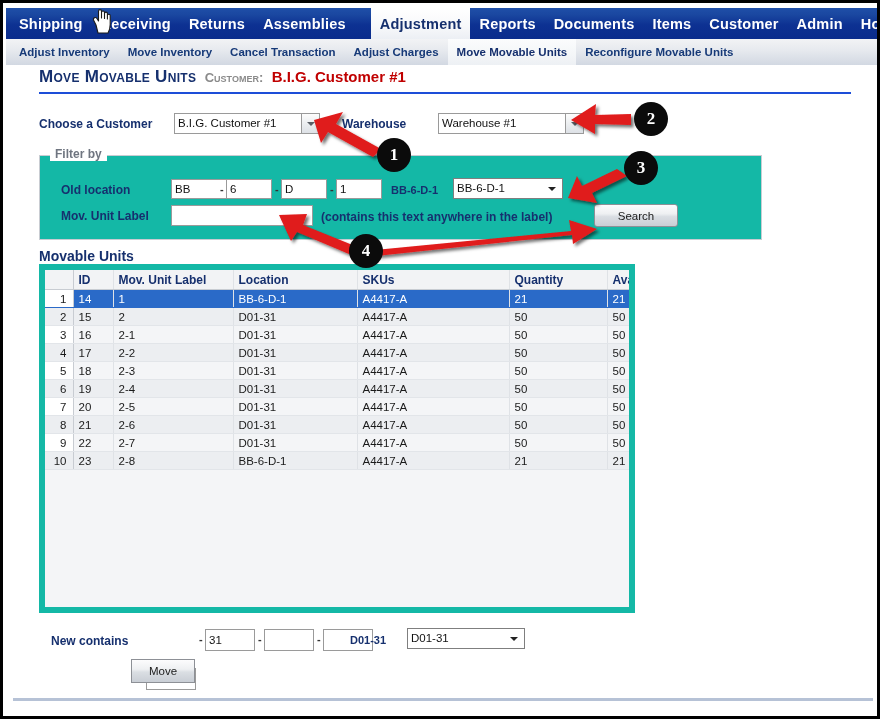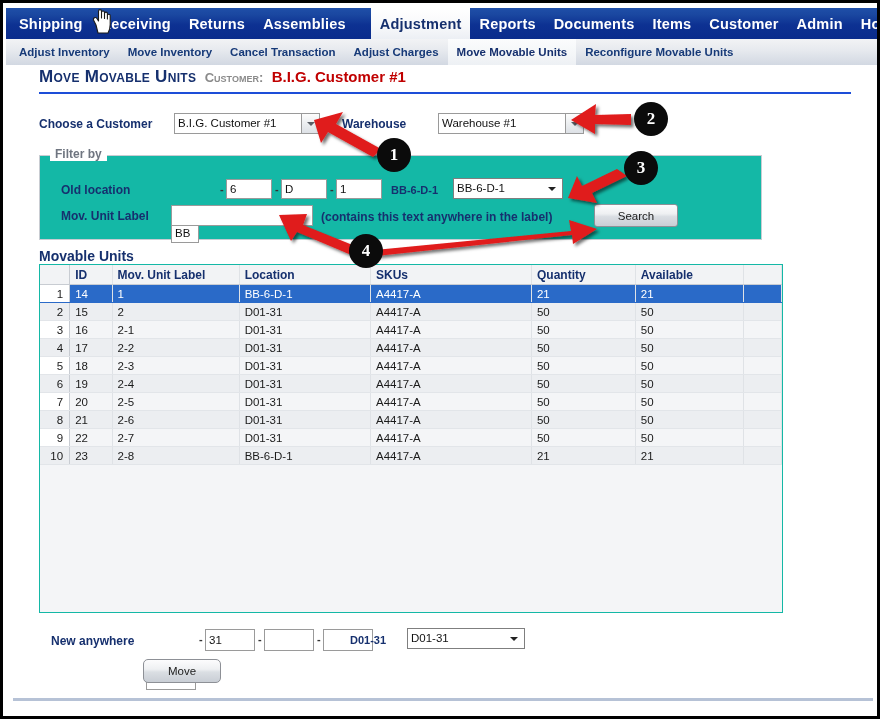--- a/index.html
+++ b/index.html
@@ -192,22 +192,22 @@
 
   
   .grid-label {
     position: absolute;
     left: 36px; top: 245px;
     font-size: 14px; font-weight: bold; color: #16306e;
   }
   .grid {
     position: absolute;
     left: 36px; top: 261px;
-    width: 744px; height: 349px;
-    border: 1px solid #14b8a6;
+    width: 596px; height: 349px;
+    border: 6px solid #14b8a6;
     box-sizing: border-box;
     background: #f4f5f7;
     overflow: hidden;
   }
   table.dg {
     border-collapse: collapse;
     width: 100%;
     table-layout: fixed;
     font-size: 11.5px;
   }
@@ -376,21 +376,21 @@
           <span class="tri"></span>
         </span>
     </div>
   </div>
 
   <div class="fieldset">
     <span class="legend">Filter by</span>
 
     <span class="lbl" style="position:absolute; left:21px; top:27px;">Old location</span>
 
-    <input class="txtbox" style="position: absolute; left: 131px; top: 23px; width: 28px; margin-top: 44px;" value="BB">
+    <input class="txtbox" style="position: absolute; left: 131px; top: 23px; width: 56px;" value="BB">
     <span class="lbl-sm" style="position:absolute; left:180px; top:27px; color:#333;">-</span>
     <input class="txtbox" style="position: absolute; left: 186px; top: 23px; width: 46px;" value="6">
     <span class="lbl-sm" style="position:absolute; left:235px; top:27px; color:#333;">-</span>
     <input class="txtbox" style="position: absolute; left: 241px; top: 23px; width: 46px;" value="D">
     <span class="lbl-sm" style="position:absolute; left:290px; top:27px; color:#333;">-</span>
     <input class="txtbox" style="position: absolute; left: 296px; top: 23px; width: 46px;" value="1">
 
     <span class="lbl-sm" style="position:absolute; left:351px; top:28px;">BB-6-D-1</span>
 
     <div class="combo flat" style="position:absolute; left:413px; top:22px; width:110px; border-color:#7f7f7f;">
@@ -534,41 +534,41 @@
             <td>A4417-A</td>
             <td>21</td>
             <td>21</td>
             <td></td>
           </tr>
         </tbody>
     </table>
   </div>
 
   <div style="position:absolute; left:36px; top:626px; width:740px; height:22px;">
-    <span class="lbl" style="position:absolute; left:12px; top:5px;">New anywhere</span>
+    <span class="lbl" style="position:absolute; left:12px; top:5px;">New contains</span>
 
     <input class="txtbox" style="position: absolute; left: 107px; top: 0px; width: 50px; height: 22px; margin-top: 39px;" value="D01">
     <span class="lbl-sm" style="position:absolute; left:160px; top:4px; color:#333;">-</span>
     <input class="txtbox" style="position: absolute; left: 166px; top: 0px; width: 50px; height: 22px;" value="31">
     <span class="lbl-sm" style="position:absolute; left:219px; top:4px; color:#333;">-</span>
     <input class="txtbox" style="position: absolute; left: 225px; top: 0px; width: 50px; height: 22px;" value="">
     <span class="lbl-sm" style="position:absolute; left:278px; top:4px; color:#333;">-</span>
     <input class="txtbox" style="position: absolute; left: 284px; top: 0px; width: 50px; height: 22px;" value="">
 
     <span class="lbl-sm" style="position:absolute; left:311px; top:5px; left:311px;">D01-31</span>
 
     <div class="combo flat" style="position:absolute; left:368px; top:-1px; width:118px; border-color:#7f7f7f;">
       <span class="val">D01-31</span>
       <span class="btn">
           <span class="tri"></span>
         </span>
     </div>
   </div>
 
-  <button class="btn3d" style="position:absolute; left:140px; top:656px; width:78px; height:24px; border-radius:5px;">Move</button>
+  <button class="btn3d" style="position:absolute; left:128px; top:656px; width:64px; height:24px; border-radius:0;">Move</button>
 
   <div class="bottomrule"></div>
 
   <svg class="anno-svg" viewBox="0 0 880 719">
     <defs>
       <filter id="sh" x="-35%" y="-35%" width="180%" height="180%">
         <feDropShadow dx="2.5" dy="2.5" stdDeviation="1.6" flood-color="#000" flood-opacity="0.55"></feDropShadow>
       </filter>
     </defs>
 

